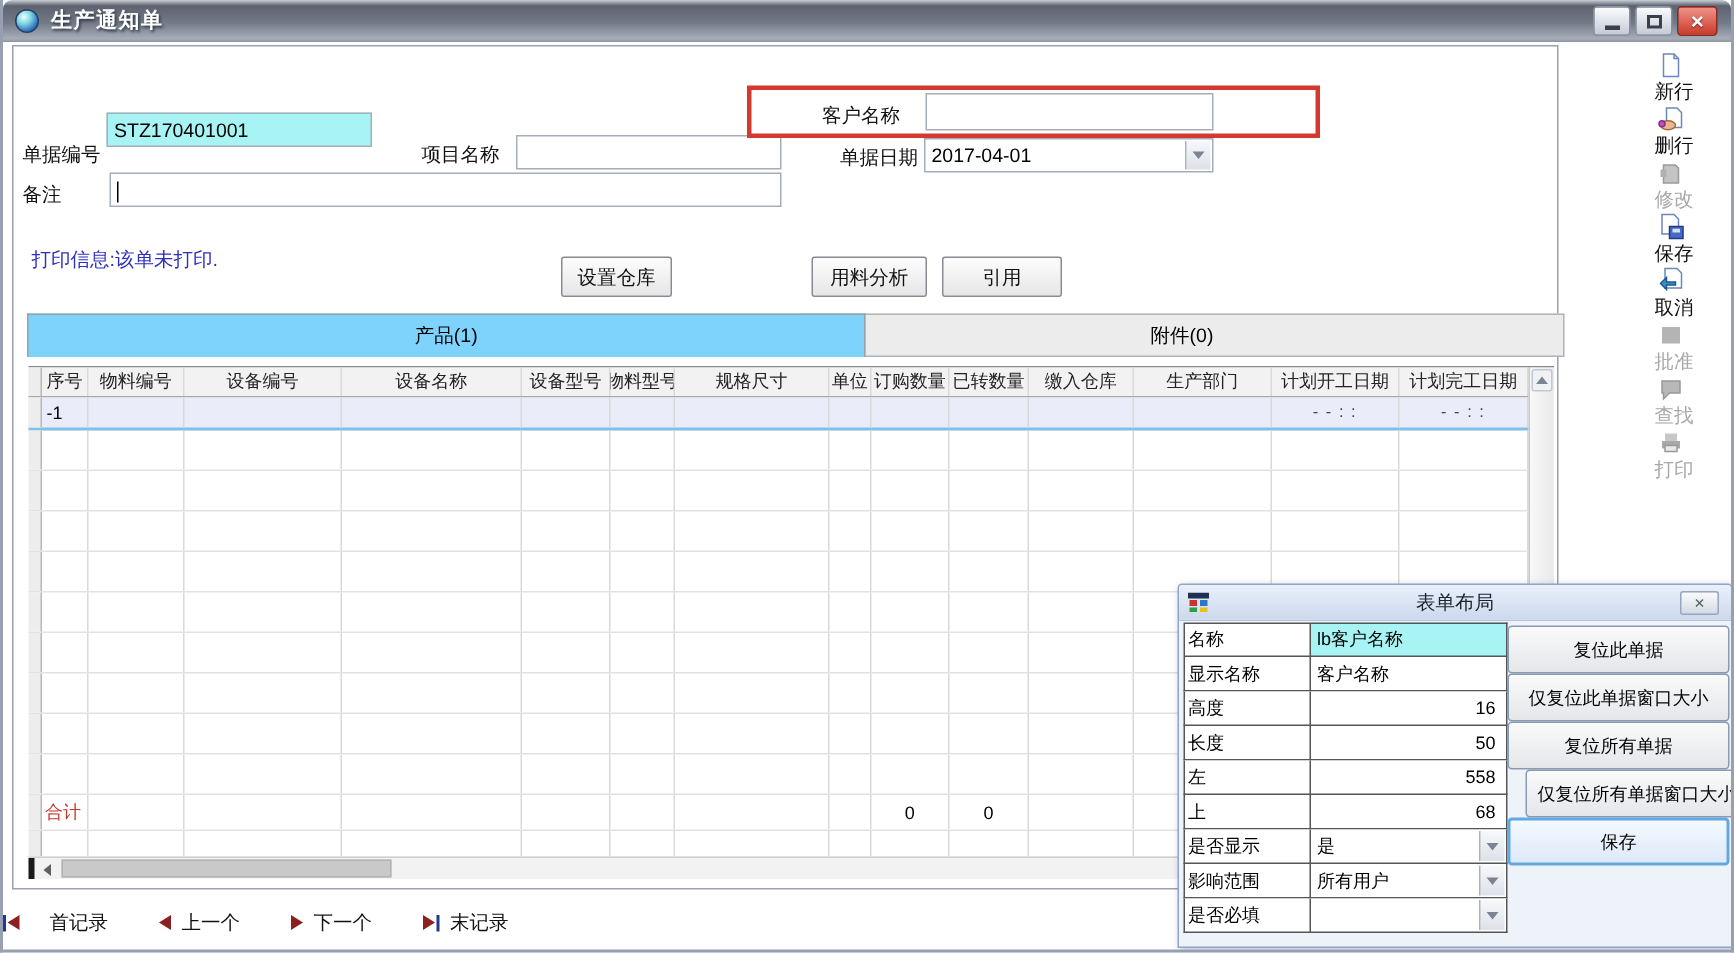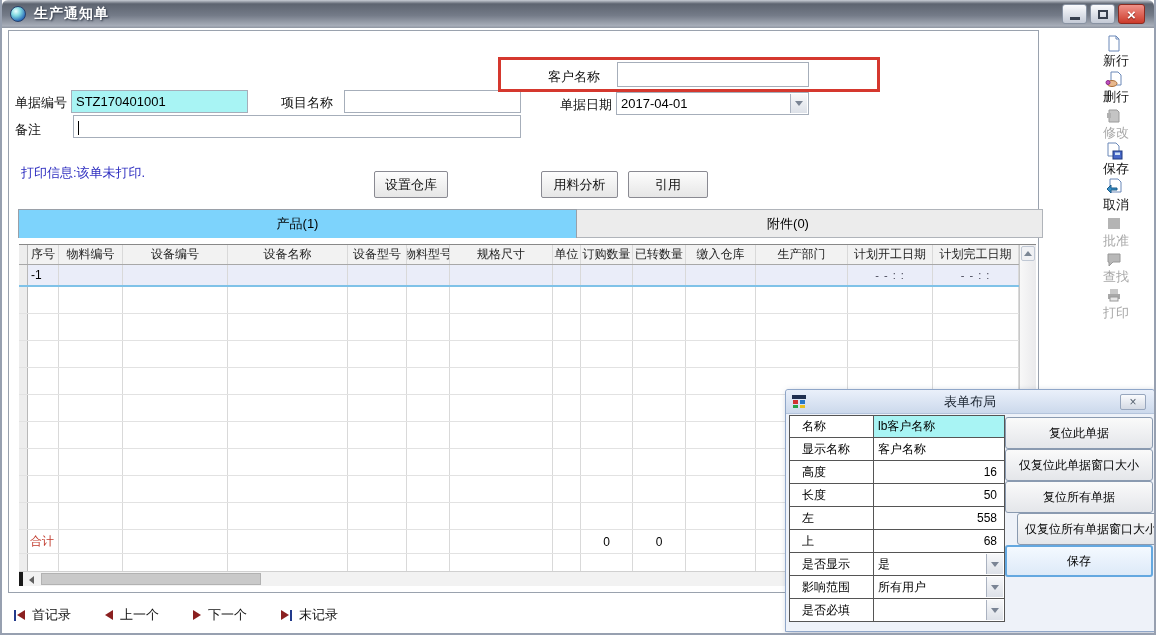--- a/index.html
+++ b/index.html
@@ -92,40 +92,40 @@
 
   
   .sidebar { position:absolute; left:1048px; top:34px; width:104px; }
   .side-item { height:36px; display:flex; align-items:center; padding-left:28px; font-size:13px; color:#111;flex-direction:column; }
   .side-item.disabled { color:#a8a8a8; }
   .side-item svg { margin-right:5px; flex-shrink:0; }
 
   
   .navbar { position:absolute; left:0; top:600px; width:770px; height:30px; display:flex; align-items:center; }
   .nav-item { display:flex; align-items:center; font-size:13px; color:#111; margin-right:34px; }
-  .nav-item:first-child { margin-left:12px; }
+  .nav-item:first-child { margin-left:0;gap:13px; }
   .nav-ico { display:inline-flex; align-items:center; margin-right:7px; gap:1px; }
   .tri-l { width:0; height:0; border-top:5px solid transparent; border-bottom:5px solid transparent; border-right:8px solid #8b2020; }
   .tri-r { width:0; height:0; border-top:5px solid transparent; border-bottom:5px solid transparent; border-left:8px solid #8b2020; }
   .vbar { width:2px; height:11px; background:#223a8c; }
 
   
   .dialog { position:absolute; left:783px; top:389px; width:370px; height:243px; z-index:50;
     background:#eef2f9; border:1px solid #8fa6c8; border-radius:3px 3px 0 0; box-shadow:2px 2px 6px rgba(60,80,120,.35); }
   .dlg-title { position:relative; height:24px; background:linear-gradient(180deg,#eaf0fa,#ccd9ec);
     border-bottom:1px solid #b4c4dc; display:flex; align-items:center; justify-content:center;
     font-size:13px; color:#1a2430; border-radius:3px 3px 0 0; }
   .dlg-icon { position:absolute; left:6px; top:5px; }
   .dlg-close { position:absolute; right:8px; top:4px; width:26px; height:16px;
     background:linear-gradient(180deg,#fafbfd,#d4dae4); border:1px solid #97a6bd; border-radius:2px;
     display:flex; align-items:center; justify-content:center; font-size:12px; color:#55606e; line-height:1; }
   .props { position:absolute; left:3px; top:25px; width:216px; }
   .prow { display:flex; height:23px; }
   .pcell-l { width:85px; border:1px solid #555; border-top:none; background:#fff;
-    font-size:12px; display:flex; align-items:center; padding-left:12px; }
+    font-size:12px; display:flex; align-items:center; padding-left:2px; }
   .prow:first-child .pcell-l { border-top:1px solid #555; }
   .pcell-v { position:relative; width:131px; border:1px solid #555; border-top:none; border-left:none; background:#fff;
     font-size:12px; display:flex; align-items:center; padding:0 4px; overflow:hidden; }
   .prow:first-child .pcell-v { border-top:1px solid #555; }
   .pcell-v.cyan { background:#a8f4f4; }
   .pcell-v.num { justify-content:flex-end; padding-right:7px; }
   .dlg-btn { position:absolute; left:219px; width:148px; height:32px; font-size:12px;
     background:linear-gradient(180deg,#fafafa,#e4e6ea); border:1px solid #8a9ab0; border-radius:3px;
     display:flex; align-items:center; justify-content:center; white-space:nowrap; }
   .dlg-btn.focus { border:2px solid #64a8e0; background:linear-gradient(180deg,#f4f9ff,#ddeaf8); }
@@ -150,21 +150,21 @@
   </div>
 
   <div class="panel">
 
     <div class="redbox"></div>
 
     <div class="flabel" style="left:539px; top:37px;">客户名称</div>
     <div class="field" style="left:608px; top:31px; width:192px; height:25px;"></div>
 
     <div class="flabel" style="left:6px; top:63px;">单据编号</div>
-    <div class="field cyan" style="left:62px; top:59px; width:177px; height:23px;">STZ170401001</div>
+    <div class="field cyan" style="left:62px; top:44px; width:177px; height:23px;">STZ170401001</div>
 
     <div class="flabel" style="left:272px; top:63px;">项目名称</div>
     <div class="field" style="left:335px; top:59px; width:177px; height:23px;"></div>
 
     <div class="flabel" style="left:551px; top:65px;">单据日期</div>
     <div class="field" style="left:607px; top:61px; width:193px; height:23px;">
       <span>2017-04-01</span>
       <span class="combo-btn"></span>
     </div>
 

